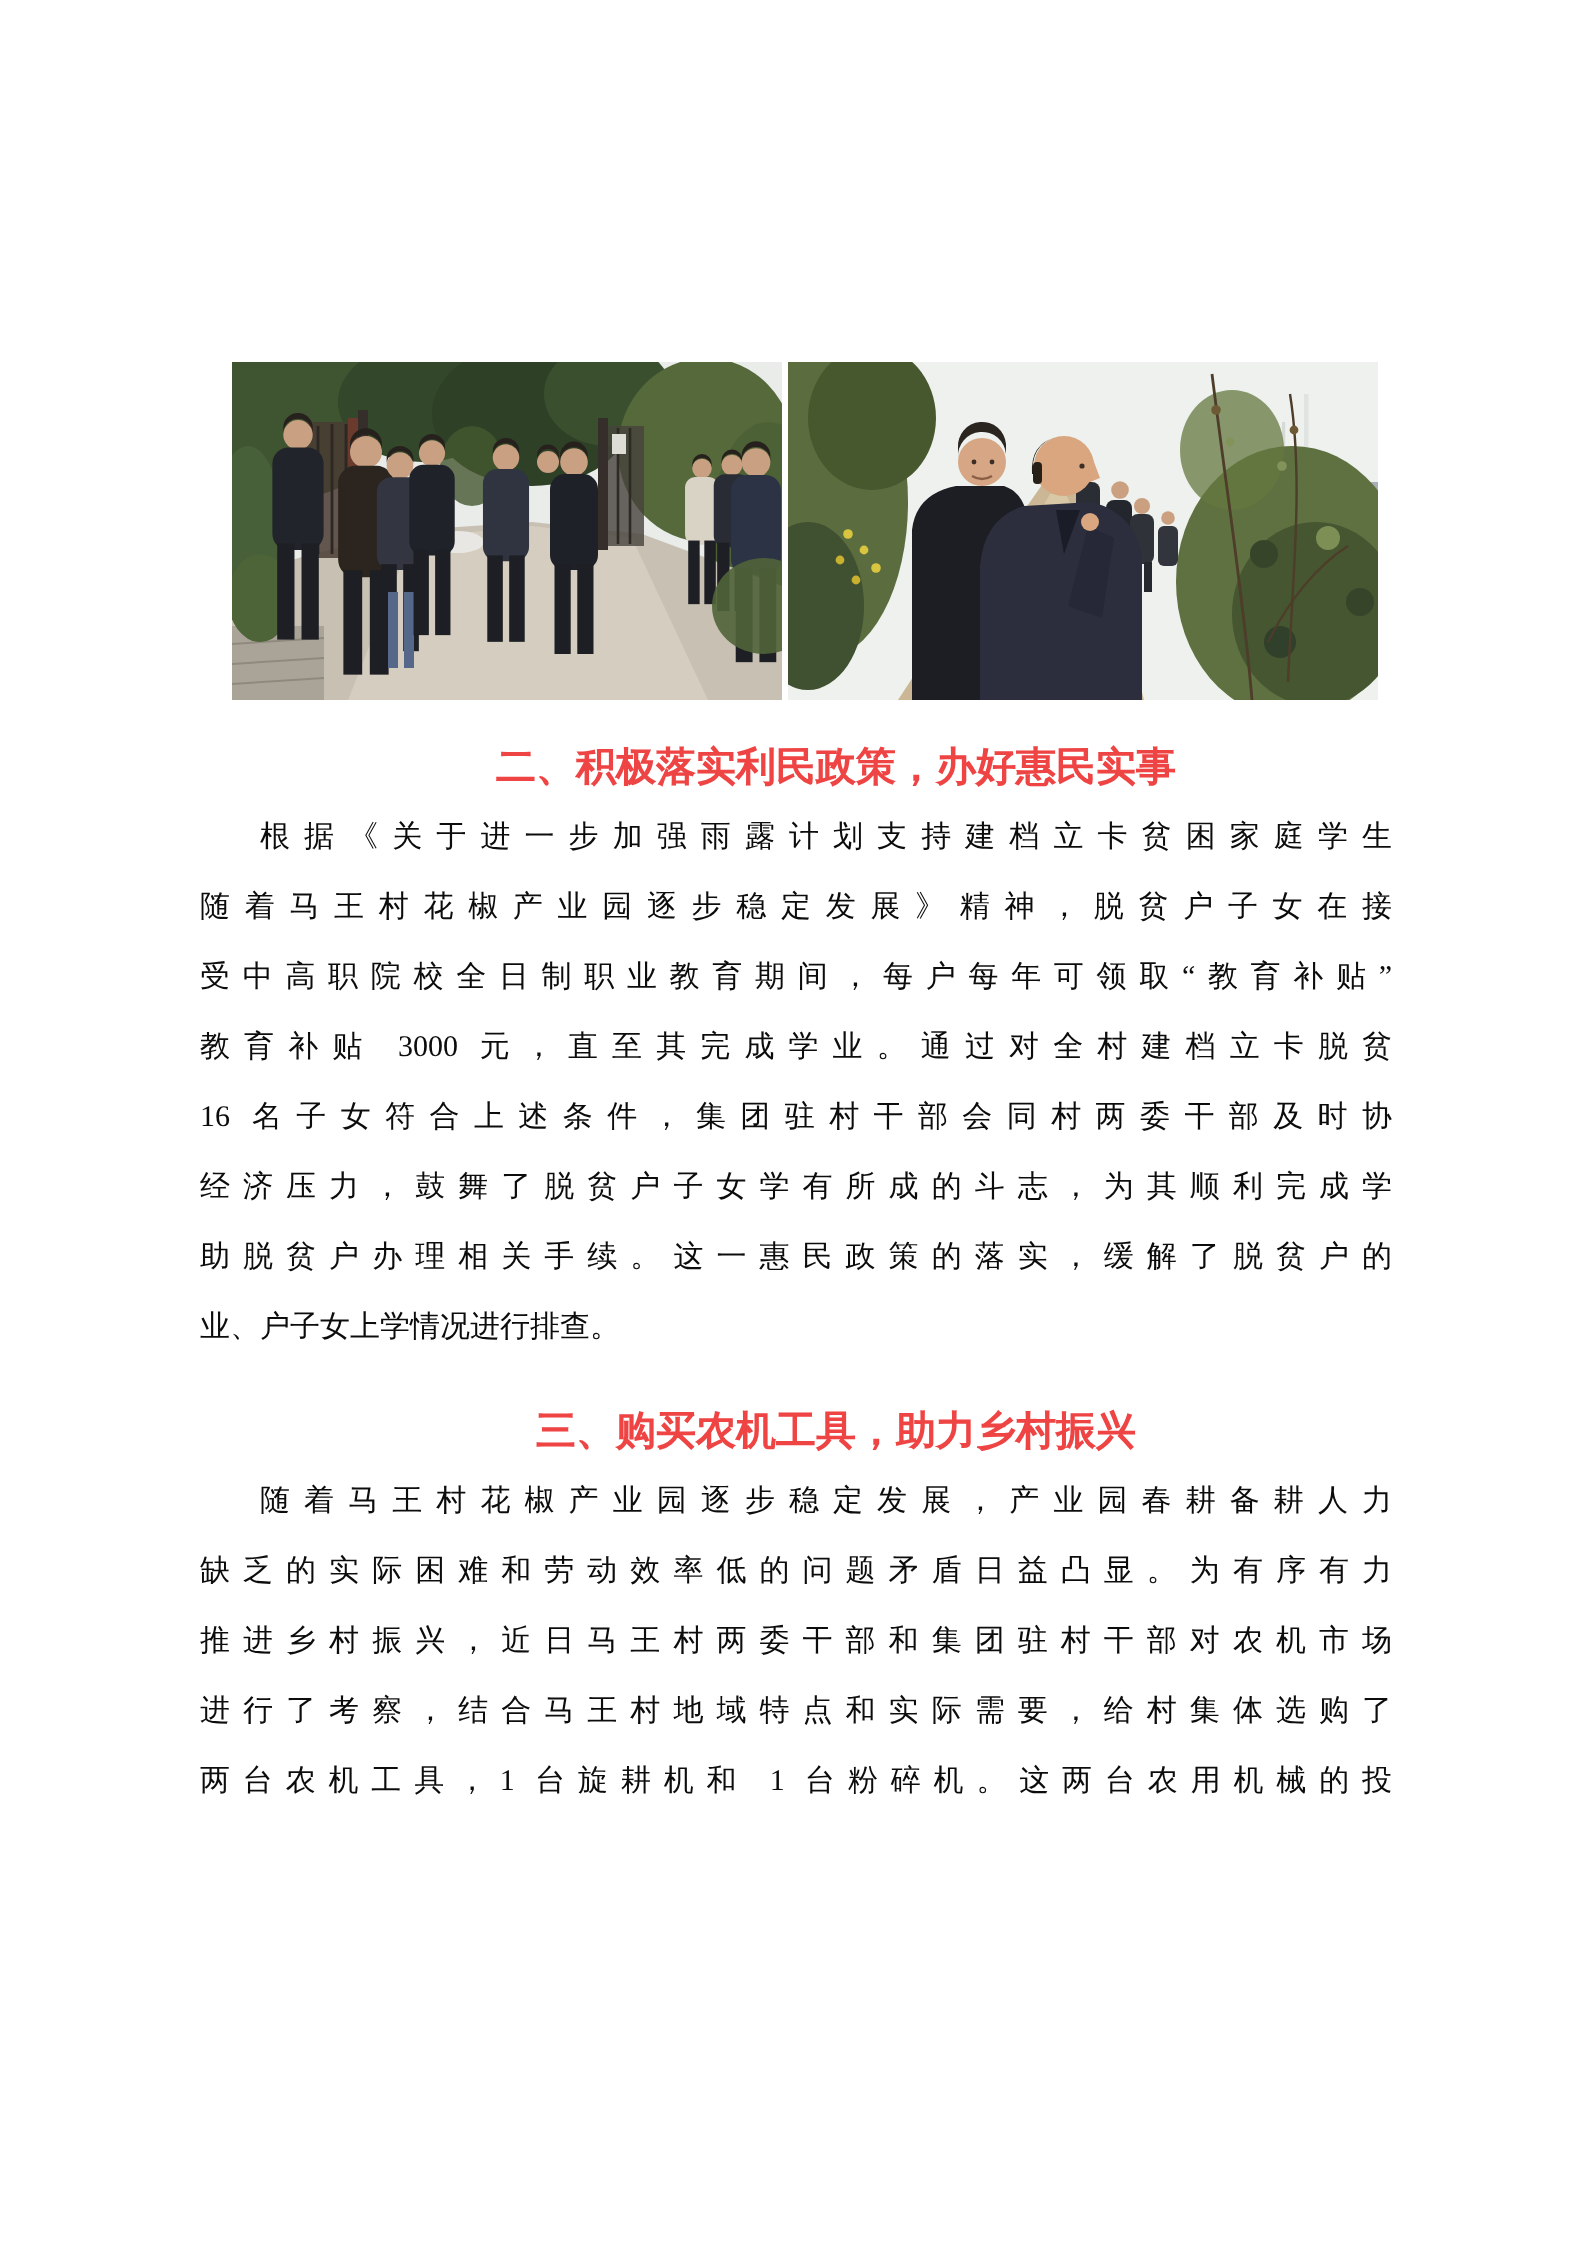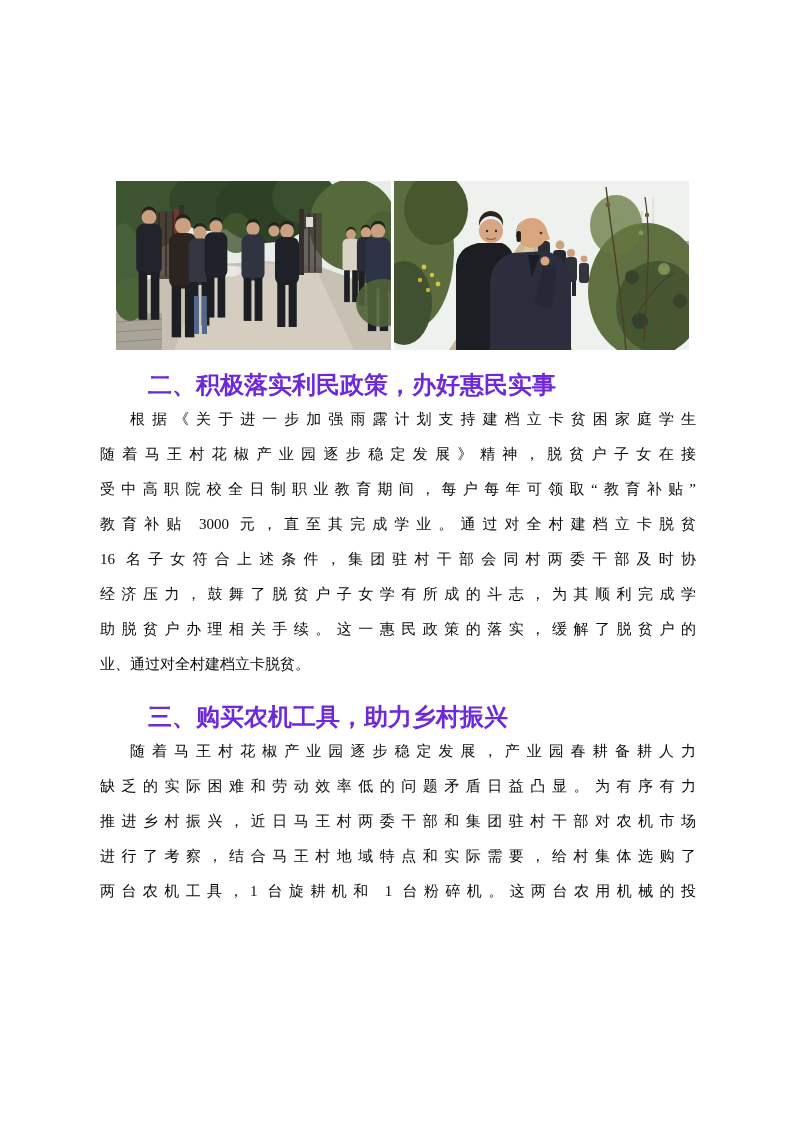--- a/index.html
+++ b/index.html
@@ -2,22 +2,22 @@
 <html><head>
 <meta charset="utf-8">
 <style>
   html,body{margin:0;padding:0;background:#fff;}
   .page{position:relative;width:794px;height:1123px;background:#ffffff;overflow:hidden;color:#111;}
   .photos{position:absolute;left:116px;top:181px;display:flex;gap:3px;}
   .photo{display:block;}
   .content{position:absolute;left:100px;top:367px;width:596px;}
   .sec-heading{
     font-family:"Liberation Sans","DejaVu Sans",sans-serif;
-    font-weight:700;font-size:24px;line-height:35px;color:#6d28d9;
-    text-indent:2em;white-space:nowrap;
+    font-weight:700;font-size:20px;line-height:35px;color:#ef4444;
+    text-indent:2em;white-space:nowrap;text-align:center;
   }
   .body-line{
     font-family:"Liberation Serif","DejaVu Serif",serif;
     font-size:15px;line-height:35px;color:#0c0c0c;
     text-align:justify;text-align-last:justify;text-justify:inter-character;
     width:100%;
   }
   .body-line.first{text-indent:2em;}
   .body-line.end{text-align-last:left;}
   .sec3{margin-top:17px;}
@@ -173,21 +173,21 @@
 
     <div class="sec-heading">二、积极落实利民政策，办好惠民实事</div>
 
     <div class="body-line first">根据《关于进一步加强雨露计划支持建档立卡贫困家庭学生</div>
     <div class="body-line">随着马王村花椒产业园逐步稳定发展》精神，脱贫户子女在接</div>
     <div class="body-line">受中高职院校全日制职业教育期间，每户每年可领取“教育补贴”</div>
     <div class="body-line">教育补贴 3000 元，直至其完成学业。通过对全村建档立卡脱贫</div>
     <div class="body-line">16 名子女符合上述条件，集团驻村干部会同村两委干部及时协</div>
     <div class="body-line">经济压力，鼓舞了脱贫户子女学有所成的斗志，为其顺利完成学</div>
     <div class="body-line">助脱贫户办理相关手续。这一惠民政策的落实，缓解了脱贫户的</div>
-    <div class="body-line end">业、通过对全村建档立卡脱贫。</div>
+    <div class="body-line end">业、户子女上学情况进行排查。</div>
 
     <div class="sec-heading sec3">三、购买农机工具，助力乡村振兴</div>
 
     <div class="body-line first">随着马王村花椒产业园逐步稳定发展，产业园春耕备耕人力</div>
     <div class="body-line">缺乏的实际困难和劳动效率低的问题矛盾日益凸显。为有序有力</div>
     <div class="body-line">推进乡村振兴，近日马王村两委干部和集团驻村干部对农机市场</div>
     <div class="body-line">进行了考察，结合马王村地域特点和实际需要，给村集体选购了</div>
     <div class="body-line">两台农机工具，1 台旋耕机和 1 台粉碎机。这两台农用机械的投</div>
 
   </div>

